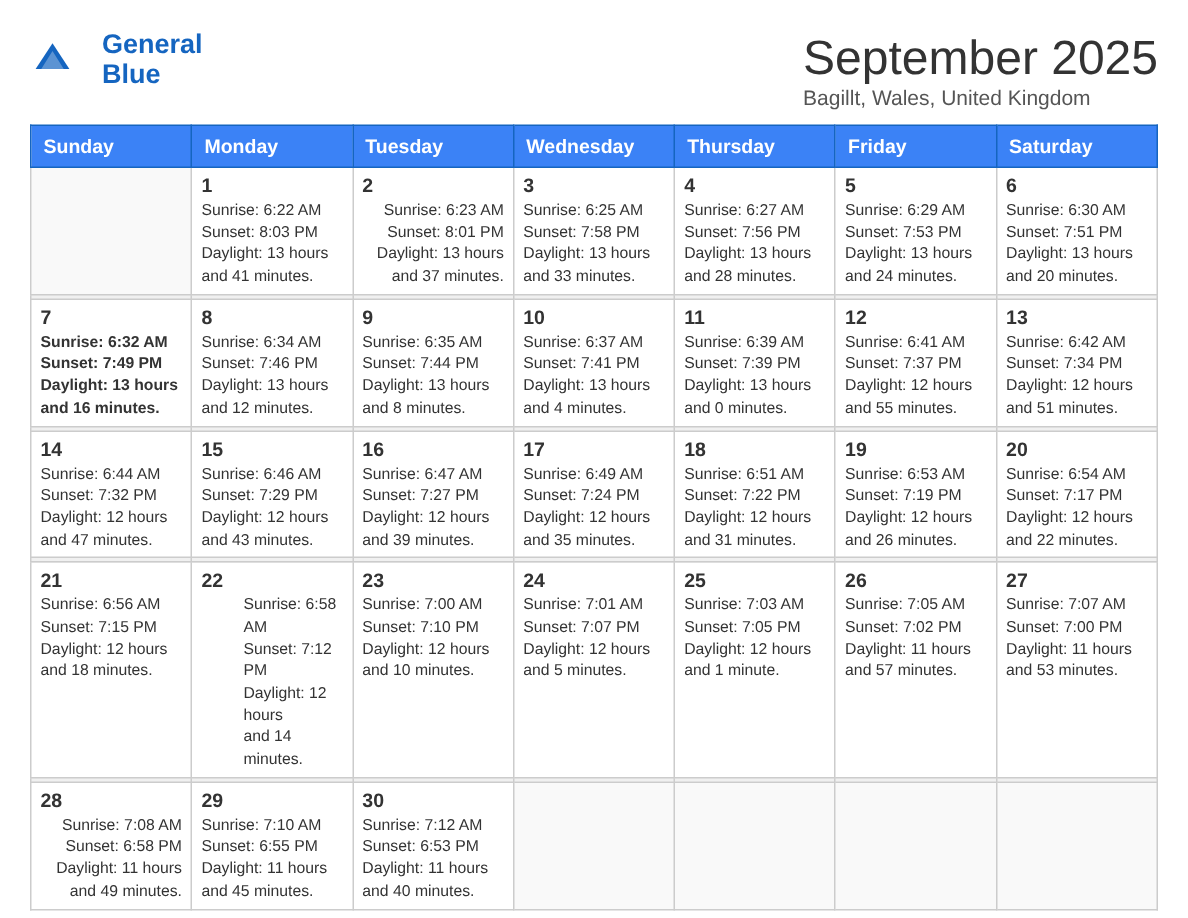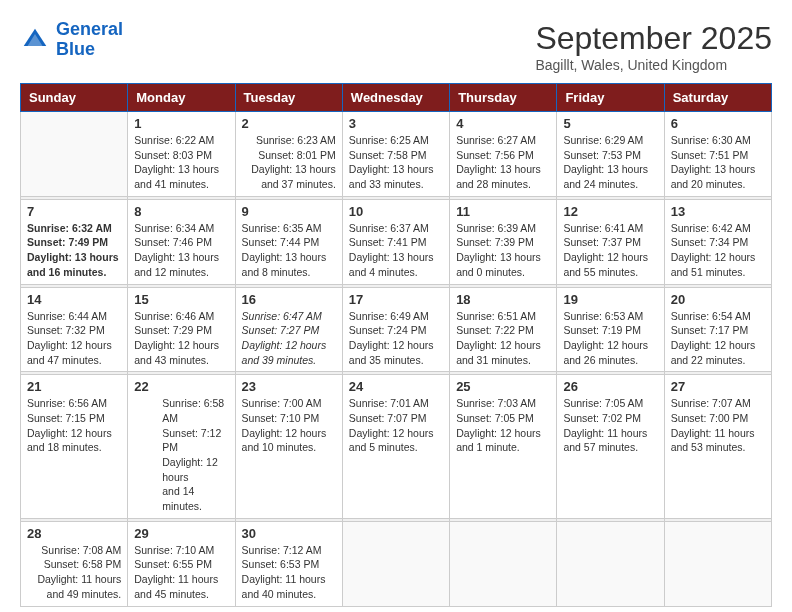--- a/index.html
+++ b/index.html
@@ -12,21 +12,21 @@
     }
     .header-area {
       display: flex;
       justify-content: space-between;
       align-items: flex-start;
       margin-bottom: 10px;
     }
     .logo {
       display: flex;
       align-items: center;
-      gap: 6px;
+      gap: 18px;
     }
     .logo-text {
       font-size: 18px;
       font-weight: bold;
       color: #333;
       line-height: 1.1;
     }
     .logo-text span {
       color: #1565c0;
     }
@@ -45,21 +45,21 @@
     .subtitle {
       font-size: 14px;
       color: #555;
     }
     .calendar {
       width: 100%;
       border-collapse: collapse;
       border: 1px solid #ccc;
     }
     .calendar th {
-      background: #7f1d1d;
+      background: #3b82f6;
       color: #fff;
       text-align: left;
       padding: 6px 8px;
       font-size: 13px;
       font-weight: bold;
       border: 1px solid #1565c0;
     }
     .calendar td {
       border: 1px solid #ccc;
       vertical-align: top;
@@ -241,21 +241,21 @@
         </td>
         <td>
           <span class="day-num">15</span>
           <div class="day-info" style="white-space: pre-line;">Sunrise: 6:46 AM
 Sunset: 7:29 PM
 Daylight: 12 hours
 and 43 minutes.</div>
         </td>
         <td>
           <span class="day-num">16</span>
-          <div class="day-info" style="white-space: pre-line; font-style: italic;">Sunrise: 6:47 AM
+          <div class="day-info" style="white-space: pre-line;">Sunrise: 6:47 AM
 Sunset: 7:27 PM
 Daylight: 12 hours
 and 39 minutes.</div>
         </td>
         <td>
           <span class="day-num">17</span>
           <div class="day-info" style="white-space: pre-line;">Sunrise: 6:49 AM
 Sunset: 7:24 PM
 Daylight: 12 hours
 and 35 minutes.</div>

